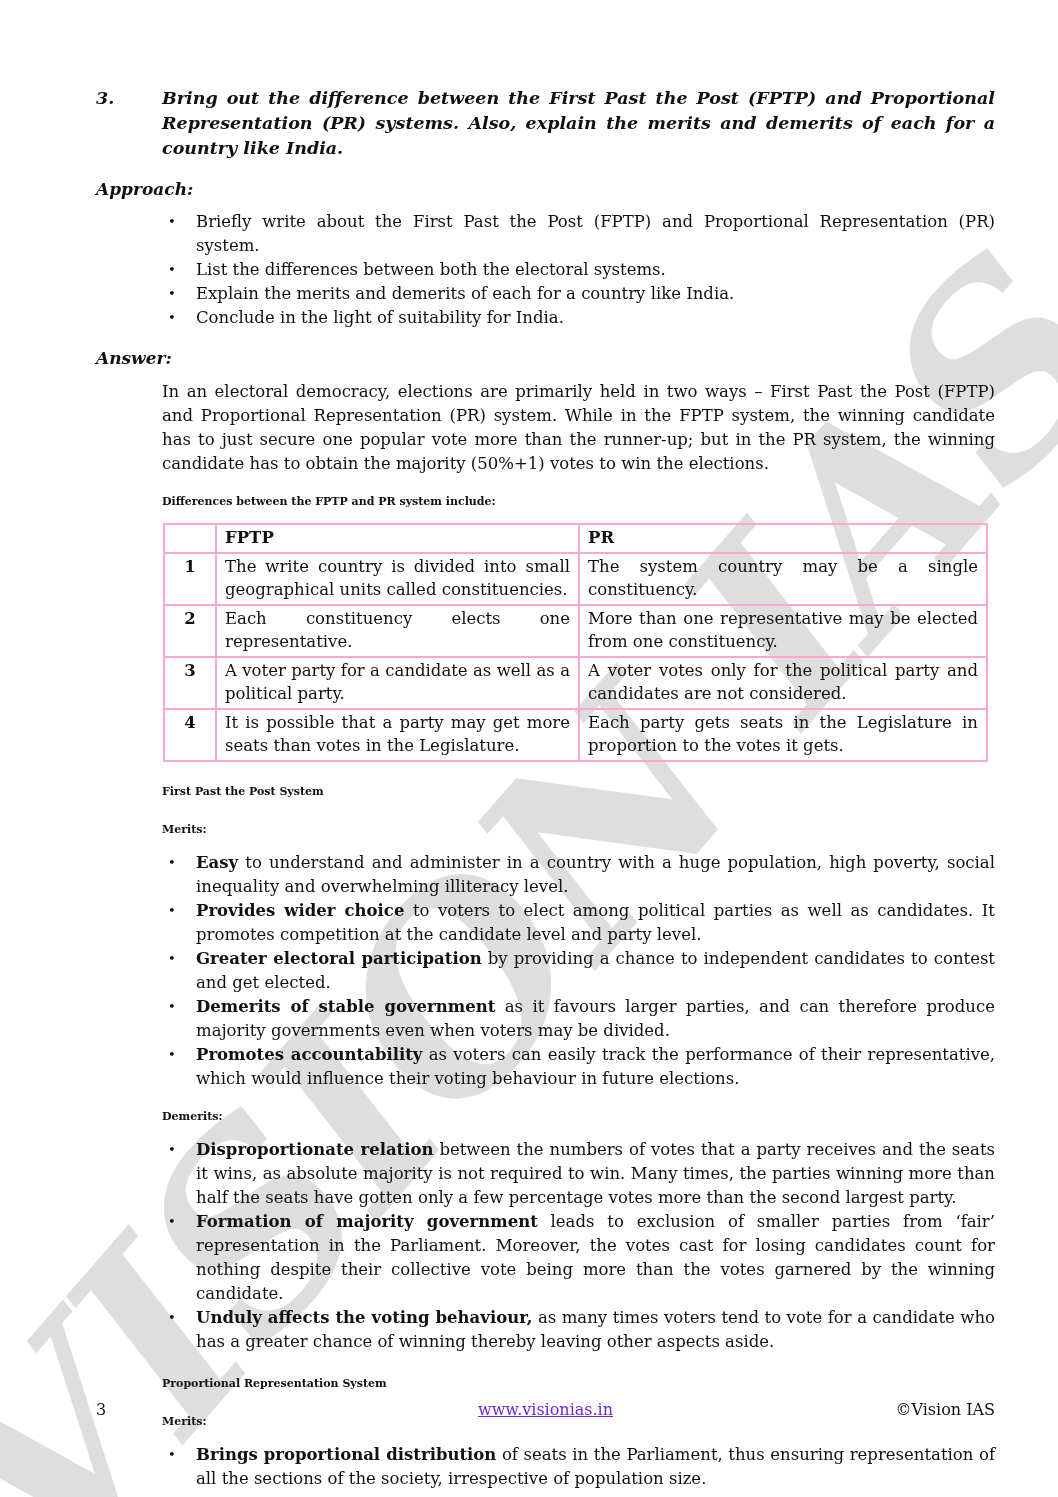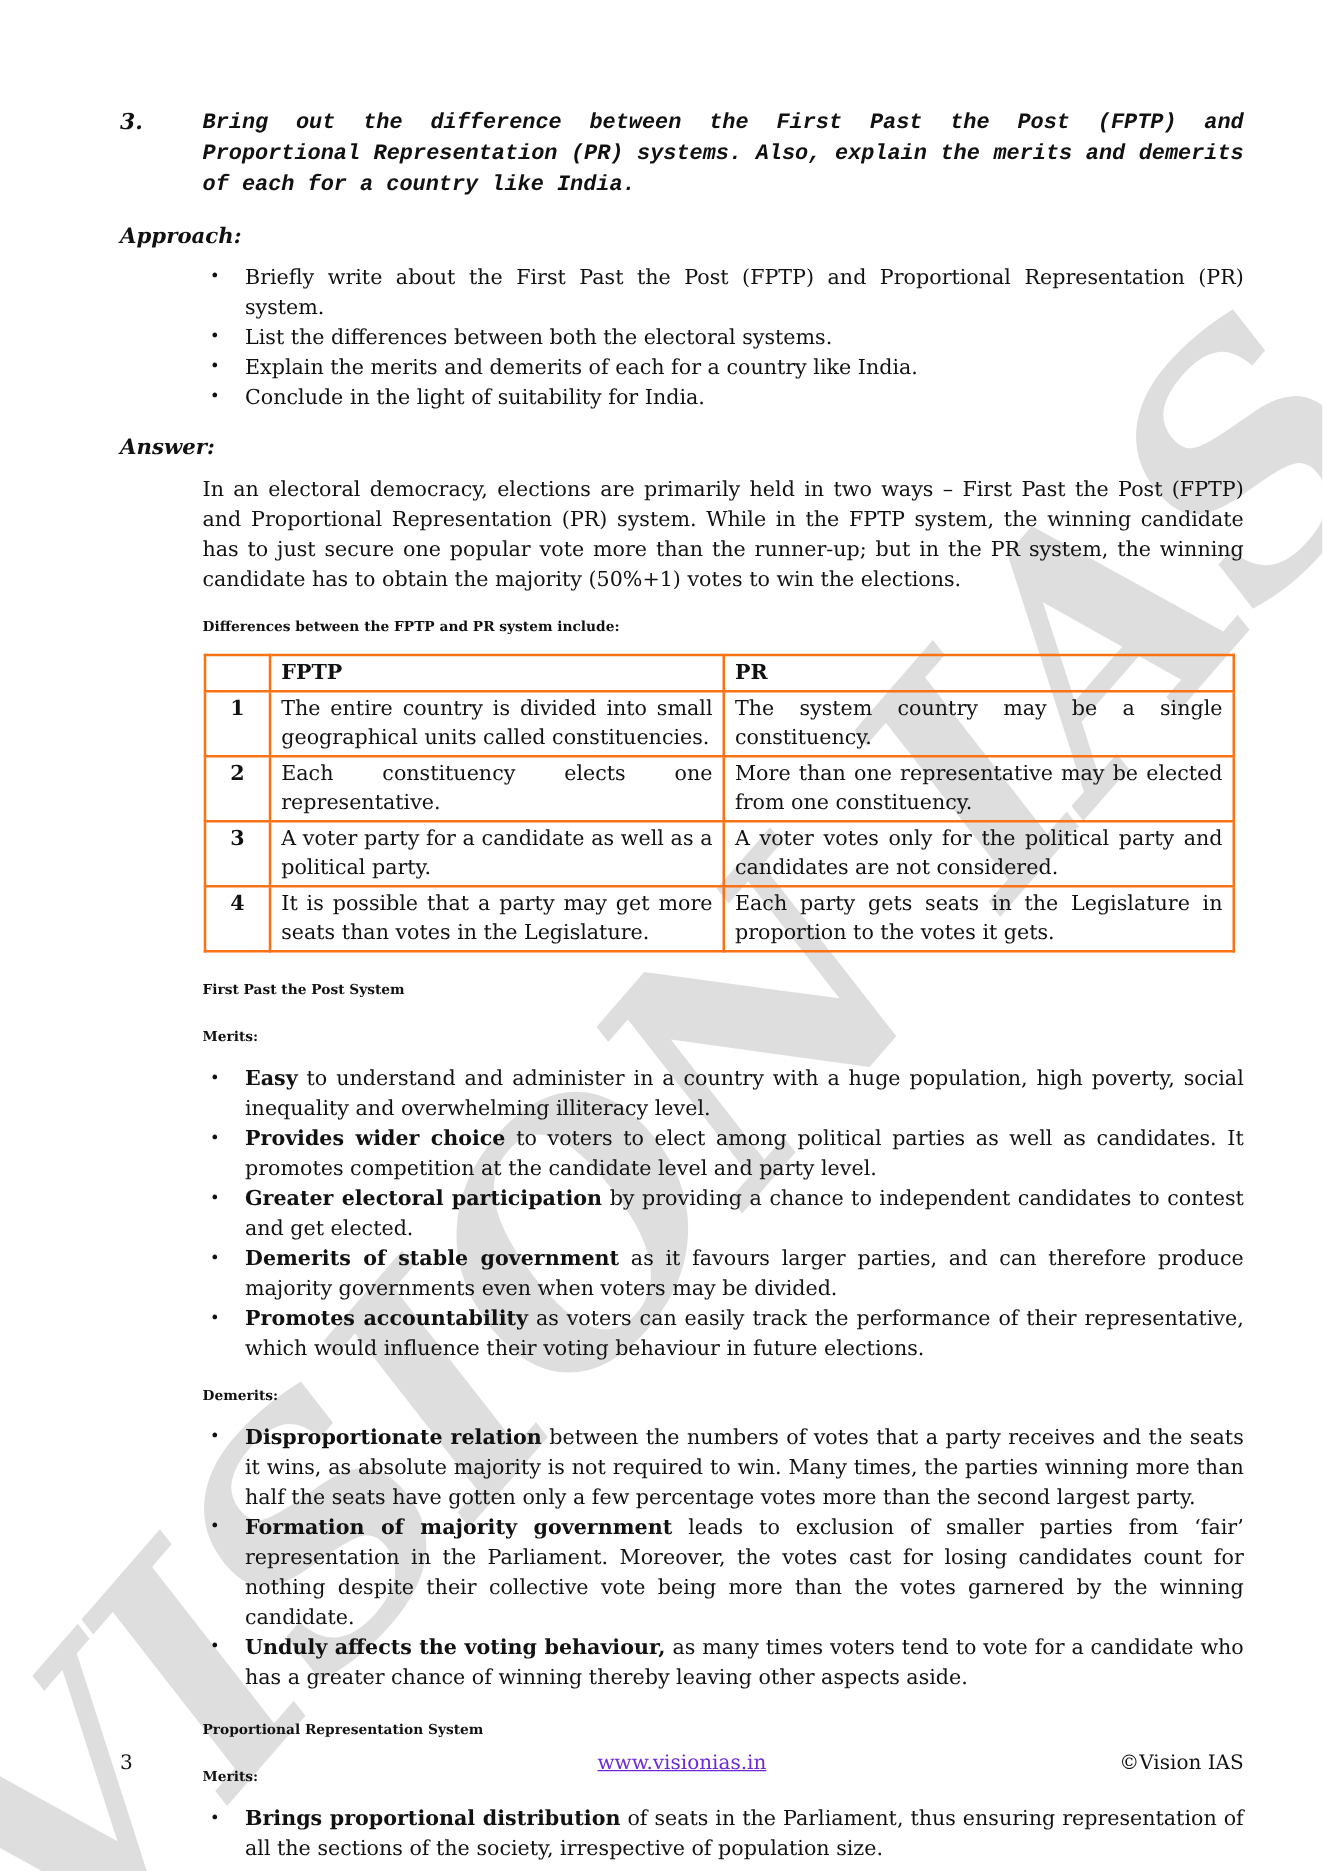--- a/index.html
+++ b/index.html
@@ -25,37 +25,37 @@
     letter-spacing:-4px;
     z-index:0;
     user-select:none;
   }
   .content {
     position:relative; z-index:1;
     padding:86px 63px 0 96px;
   }
   .q-row { display:flex; font-weight:bold; font-style:italic; font-size:17.5px; line-height:25px; }
   .q-num { width:66px; flex:none; }
-  .q-text { flex:1; text-align:justify;font-family:Liberation Mono, monospace; }
+  .q-text { flex:1; text-align:justify; }
   .section-head { font-weight:bold; font-style:italic; font-size:17px; line-height:24px; margin-top:16px; }
   .bullets { margin-top:9px; }
   .bullet { display:flex; font-size:16.5px; line-height:24px; }
   .bullet .dot { width:28px; flex:none; padding-left:72px; box-sizing:content-box; font-size:13px; line-height:24px; }
   .bullet .txt { flex:1; text-align:justify; }
   .indented { margin-left:66px; width:833px; }
   .body-par { font-size:16.5px; line-height:24px; text-align:justify; margin-top:10px; }
   .b-head { font-weight:bold; font-size:11px; line-height:24px; margin-top:14px; }
   .diff-table {
     margin-top:9px; margin-left:67px;
     width:825px;
     border-collapse:collapse;
     font-size:16.5px; line-height:23px;
   }
   .diff-table th, .diff-table td {
-    border:2px solid #f97316;
+    border:2px solid #f9a8d4;
     vertical-align:top;
     padding:1px 8px 3px 8px;
   }
   .diff-table th { text-align:left; font-weight:bold; }
   .diff-table .num { width:52px; text-align:center; font-weight:bold; }
   .diff-table .c1 { width:363px; text-align:justify; }
   .diff-table .c2 { text-align:justify; }
   .bold-lead { font-weight:bold; }
   .footer {
     position:absolute;
@@ -110,21 +110,21 @@
 
     <table class="diff-table">
       <tbody>
           <tr>
         <th class="num"></th>
         <th class="c1">FPTP</th>
         <th class="c2">PR</th>
       </tr>
       <tr>
         <td class="num">1</td>
-        <td class="c1">The entire country is divided into small geographical units called constituencies.</td>
+        <td class="c1">The write country is divided into small geographical units called constituencies.</td>
         <td class="c2">The system country may be a single constituency.</td>
       </tr>
       <tr>
         <td class="num">2</td>
         <td class="c1">Each constituency elects one representative.</td>
         <td class="c2">More than one representative may be elected from one constituency.</td>
       </tr>
       <tr>
         <td class="num">3</td>
         <td class="c1">A voter party for a candidate as well as a political party.</td>

